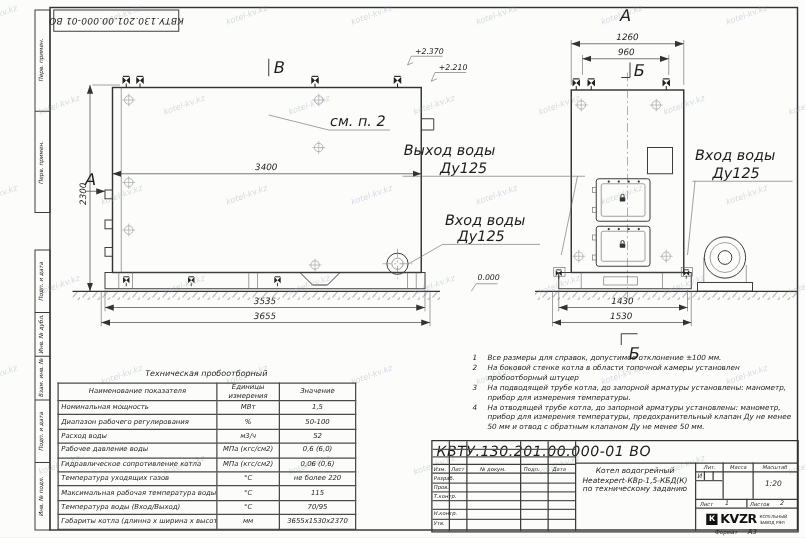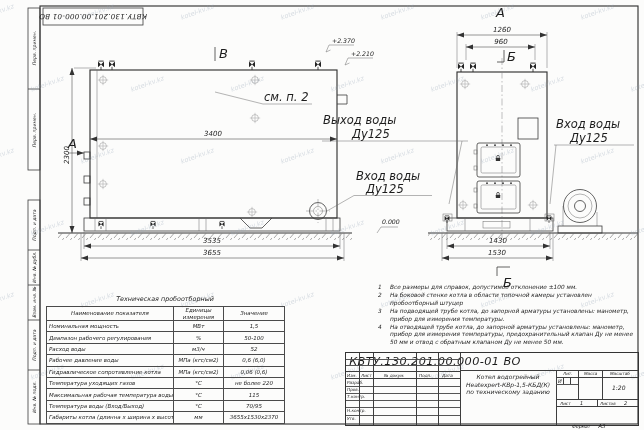--- a/index.html
+++ b/index.html
@@ -466,20 +466,28 @@
   <span class="t60" style="left:266px;top:31px">1:20</span>
 
   <i class="lh" style="left:210px;top:46px;width:82px"></i>
   <i class="lh" style="left:210px;top:53px;width:82px"></i>
   <i class="lv" style="left:251px;top:46px;height:7px;width:0.5px"></i>
   <span class="t42" style="left:214px;top:47.5px">Лист</span>
   <span class="t50" style="left:234px;top:47px">1</span>
   <span class="t42" style="left:254px;top:47.5px">Листов</span>
   <span class="t50" style="left:278px;top:47px">2</span>
 
+  <div class="logo">
+    <span class="mark" style="position:static">К</span>
+    <span class="kv" style="position:static">KVZR</span>
+    <span class="sub" style="position:static">
+      <span style="position:static">КОТЕЛЬНЫЙ</span>
+      <span style="position:static">ЗАВОД РЭП</span>
+    </span>
+  </div>
 </div>
 
 <div class="abs fmt">
   <span class="fl">Формат</span>
   <span class="fv">А3</span>
 </div>
 
 </div>
 
 </body></html>

